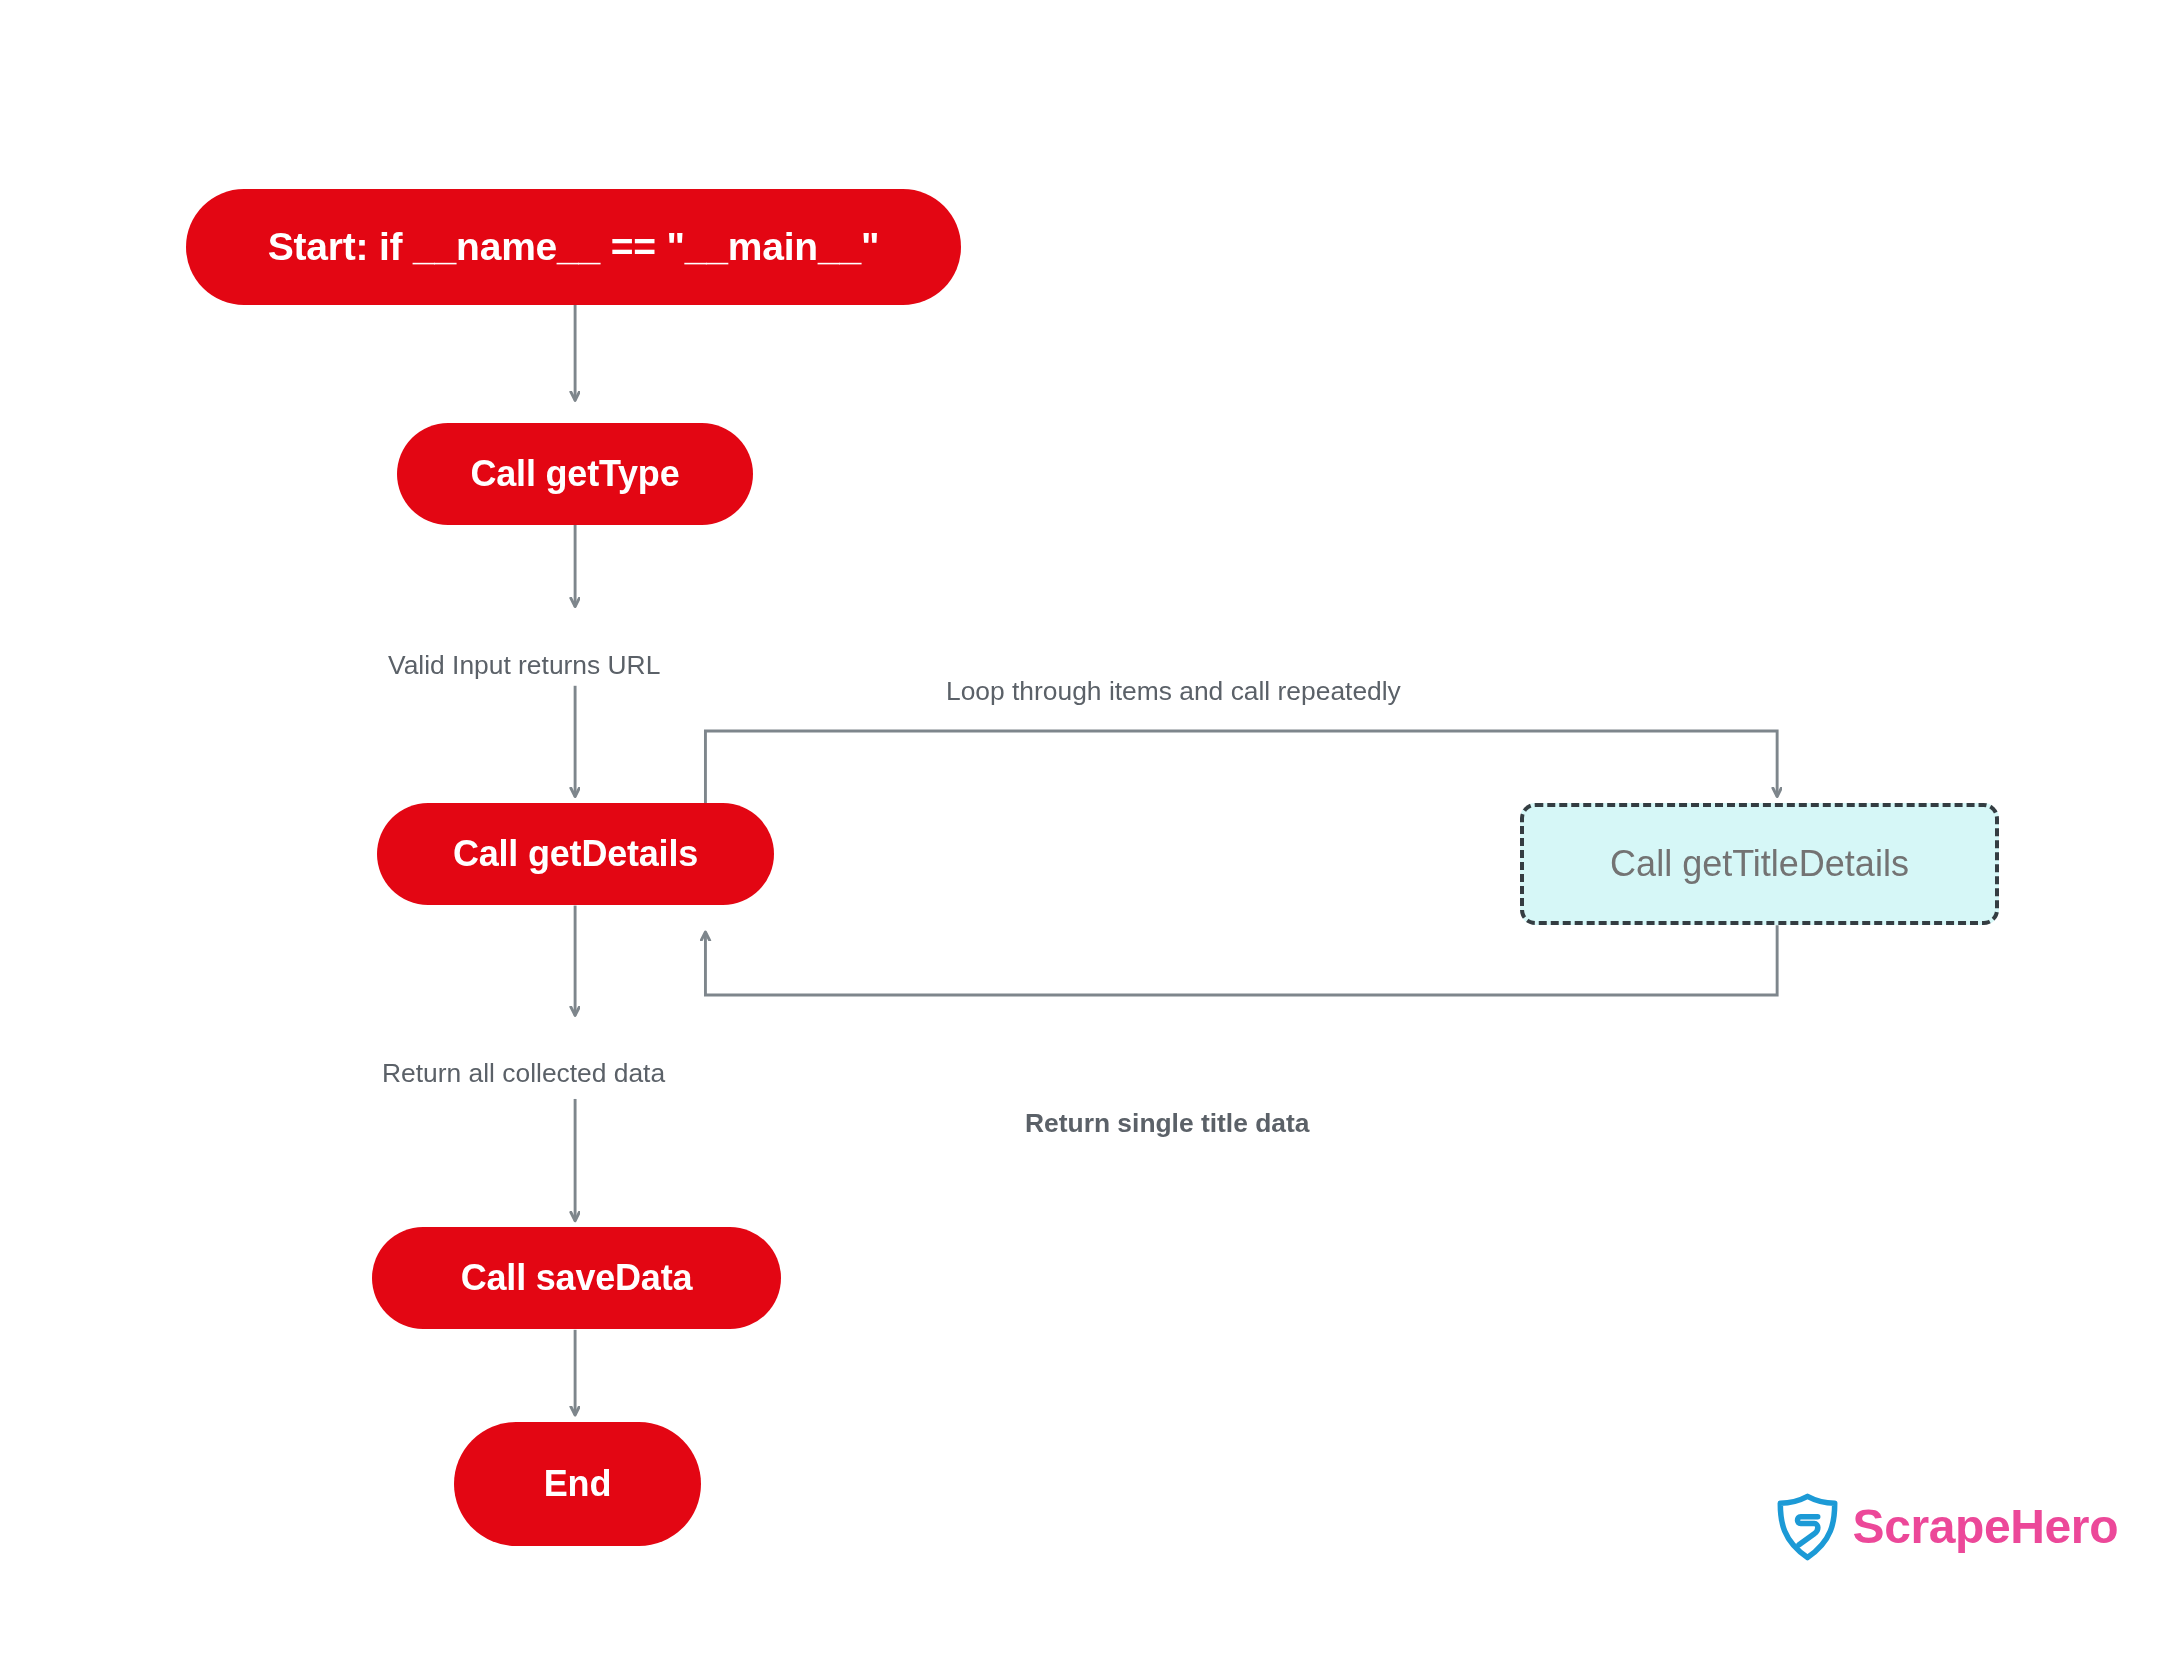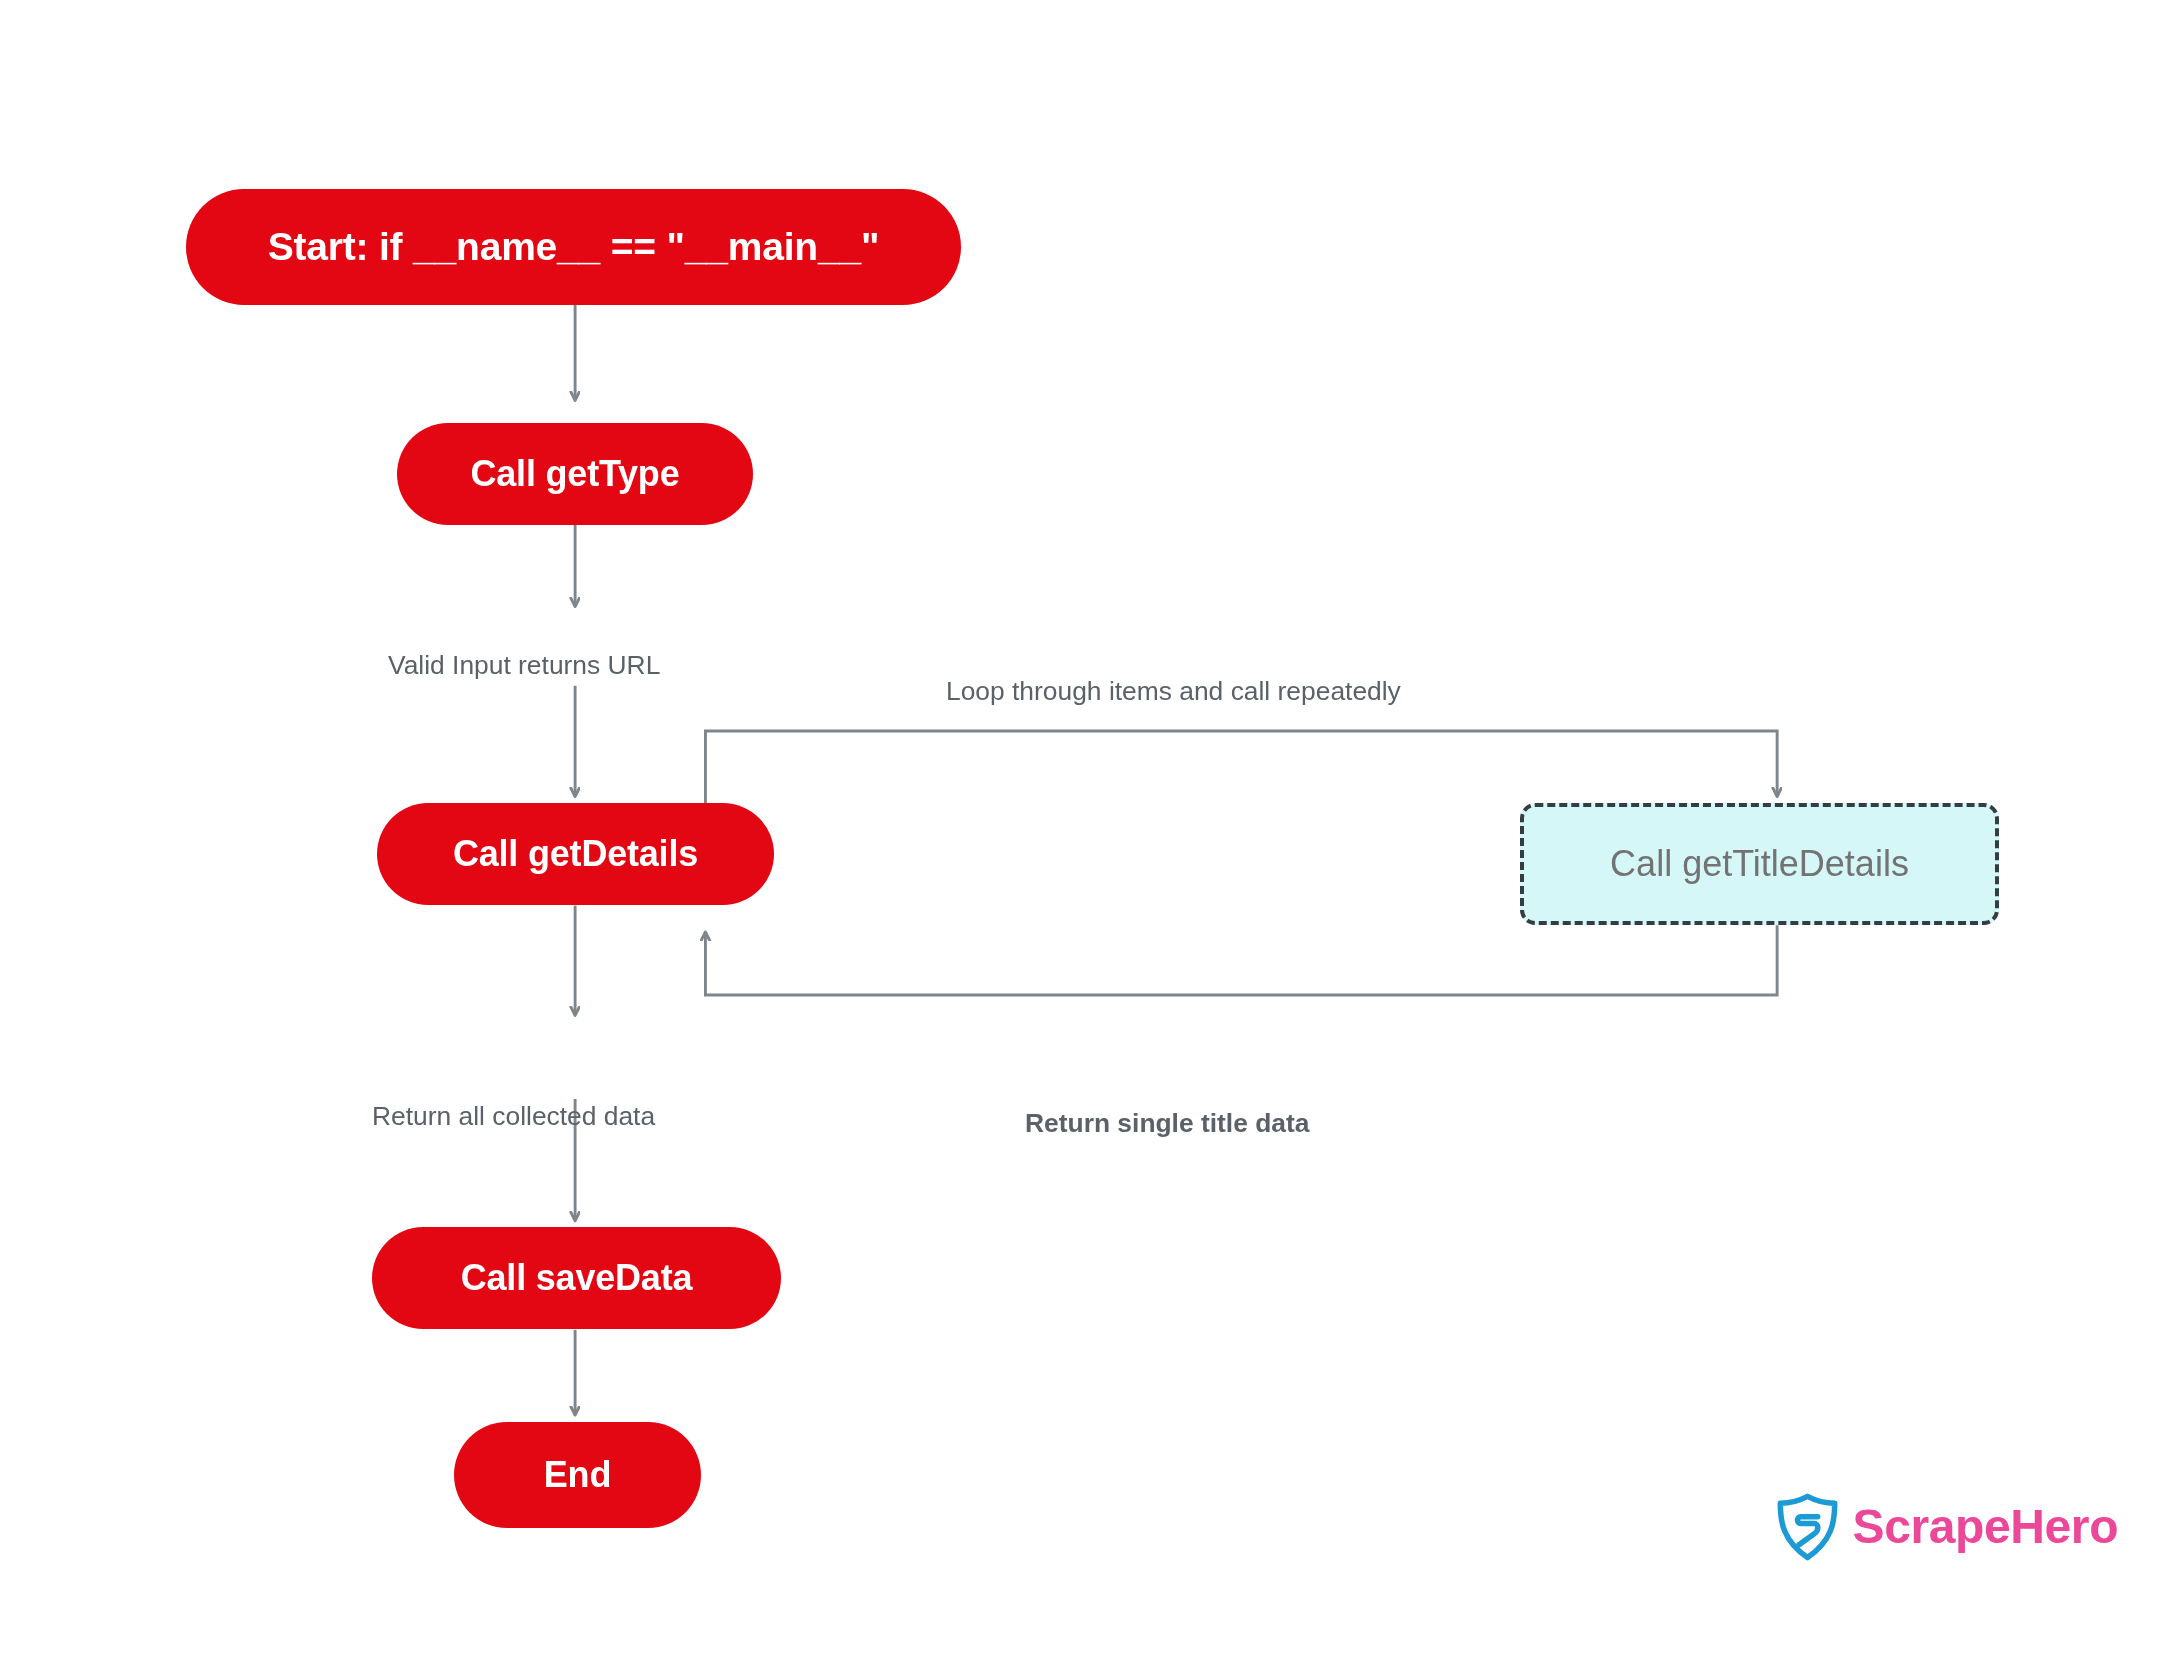--- a/index.html
+++ b/index.html
@@ -76,28 +76,28 @@
   }
   #node-gettitledetails {
     left: 1520px; top: 803px; width: 479px; height: 122px;
     font-size: 36px;
   }
   #node-savedata {
     left: 372px; top: 1227px; width: 409px; height: 102px;
     font-size: 36px;
   }
   #node-end {
-    left: 454px; top: 1422px; width: 247px; height: 106px;
+    left: 454px; top: 1422px; width: 247px; height: 124px;
     font-size: 36px;
   }
 
   
   #label-valid-input { left: 388px; top: 650px; }
   #label-loop        { left: 946px; top: 676px; }
-  #label-return-all  { left: 372px; top: 1058px; margin-top: 43px; }
+  #label-return-all  { left: 382px; top: 1058px; }
   #label-return-single { left: 1025px; top: 1108px; font-weight: bold; }
 
   
   #logo {
     position: absolute;
     left: 1776px;
     top: 1493px;
     display: flex;
     align-items: center;
     gap: 13.6px;

